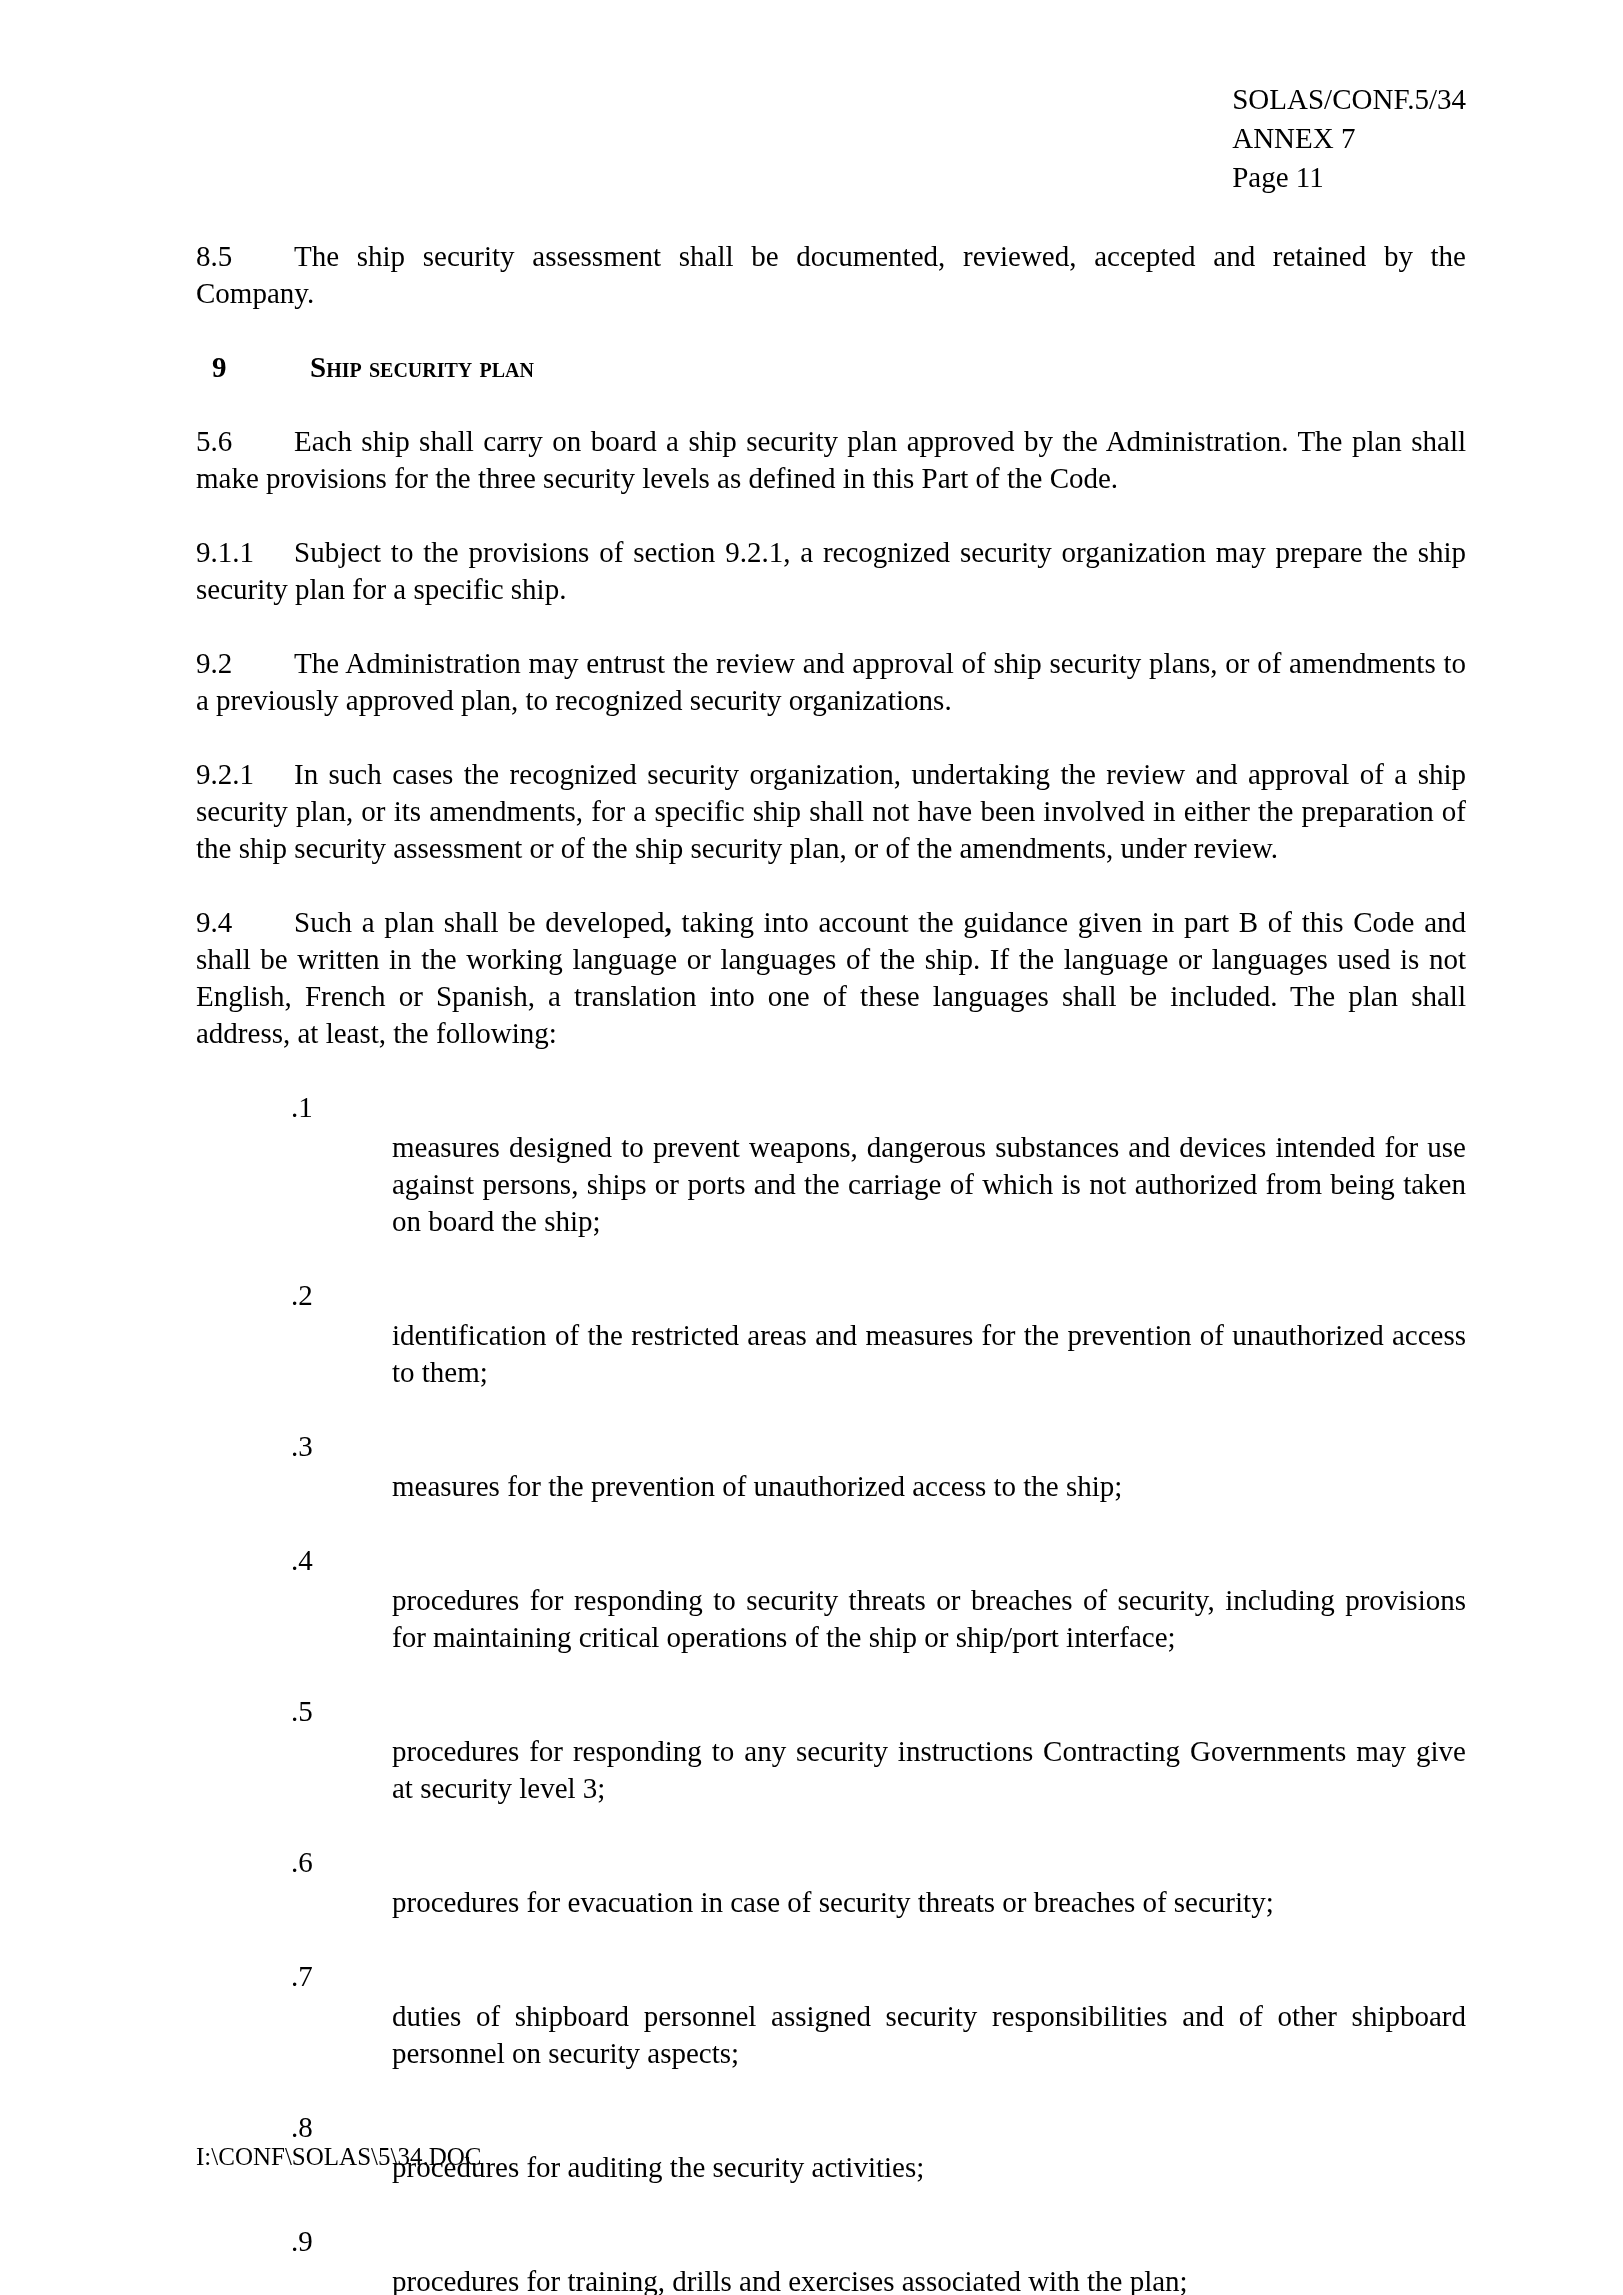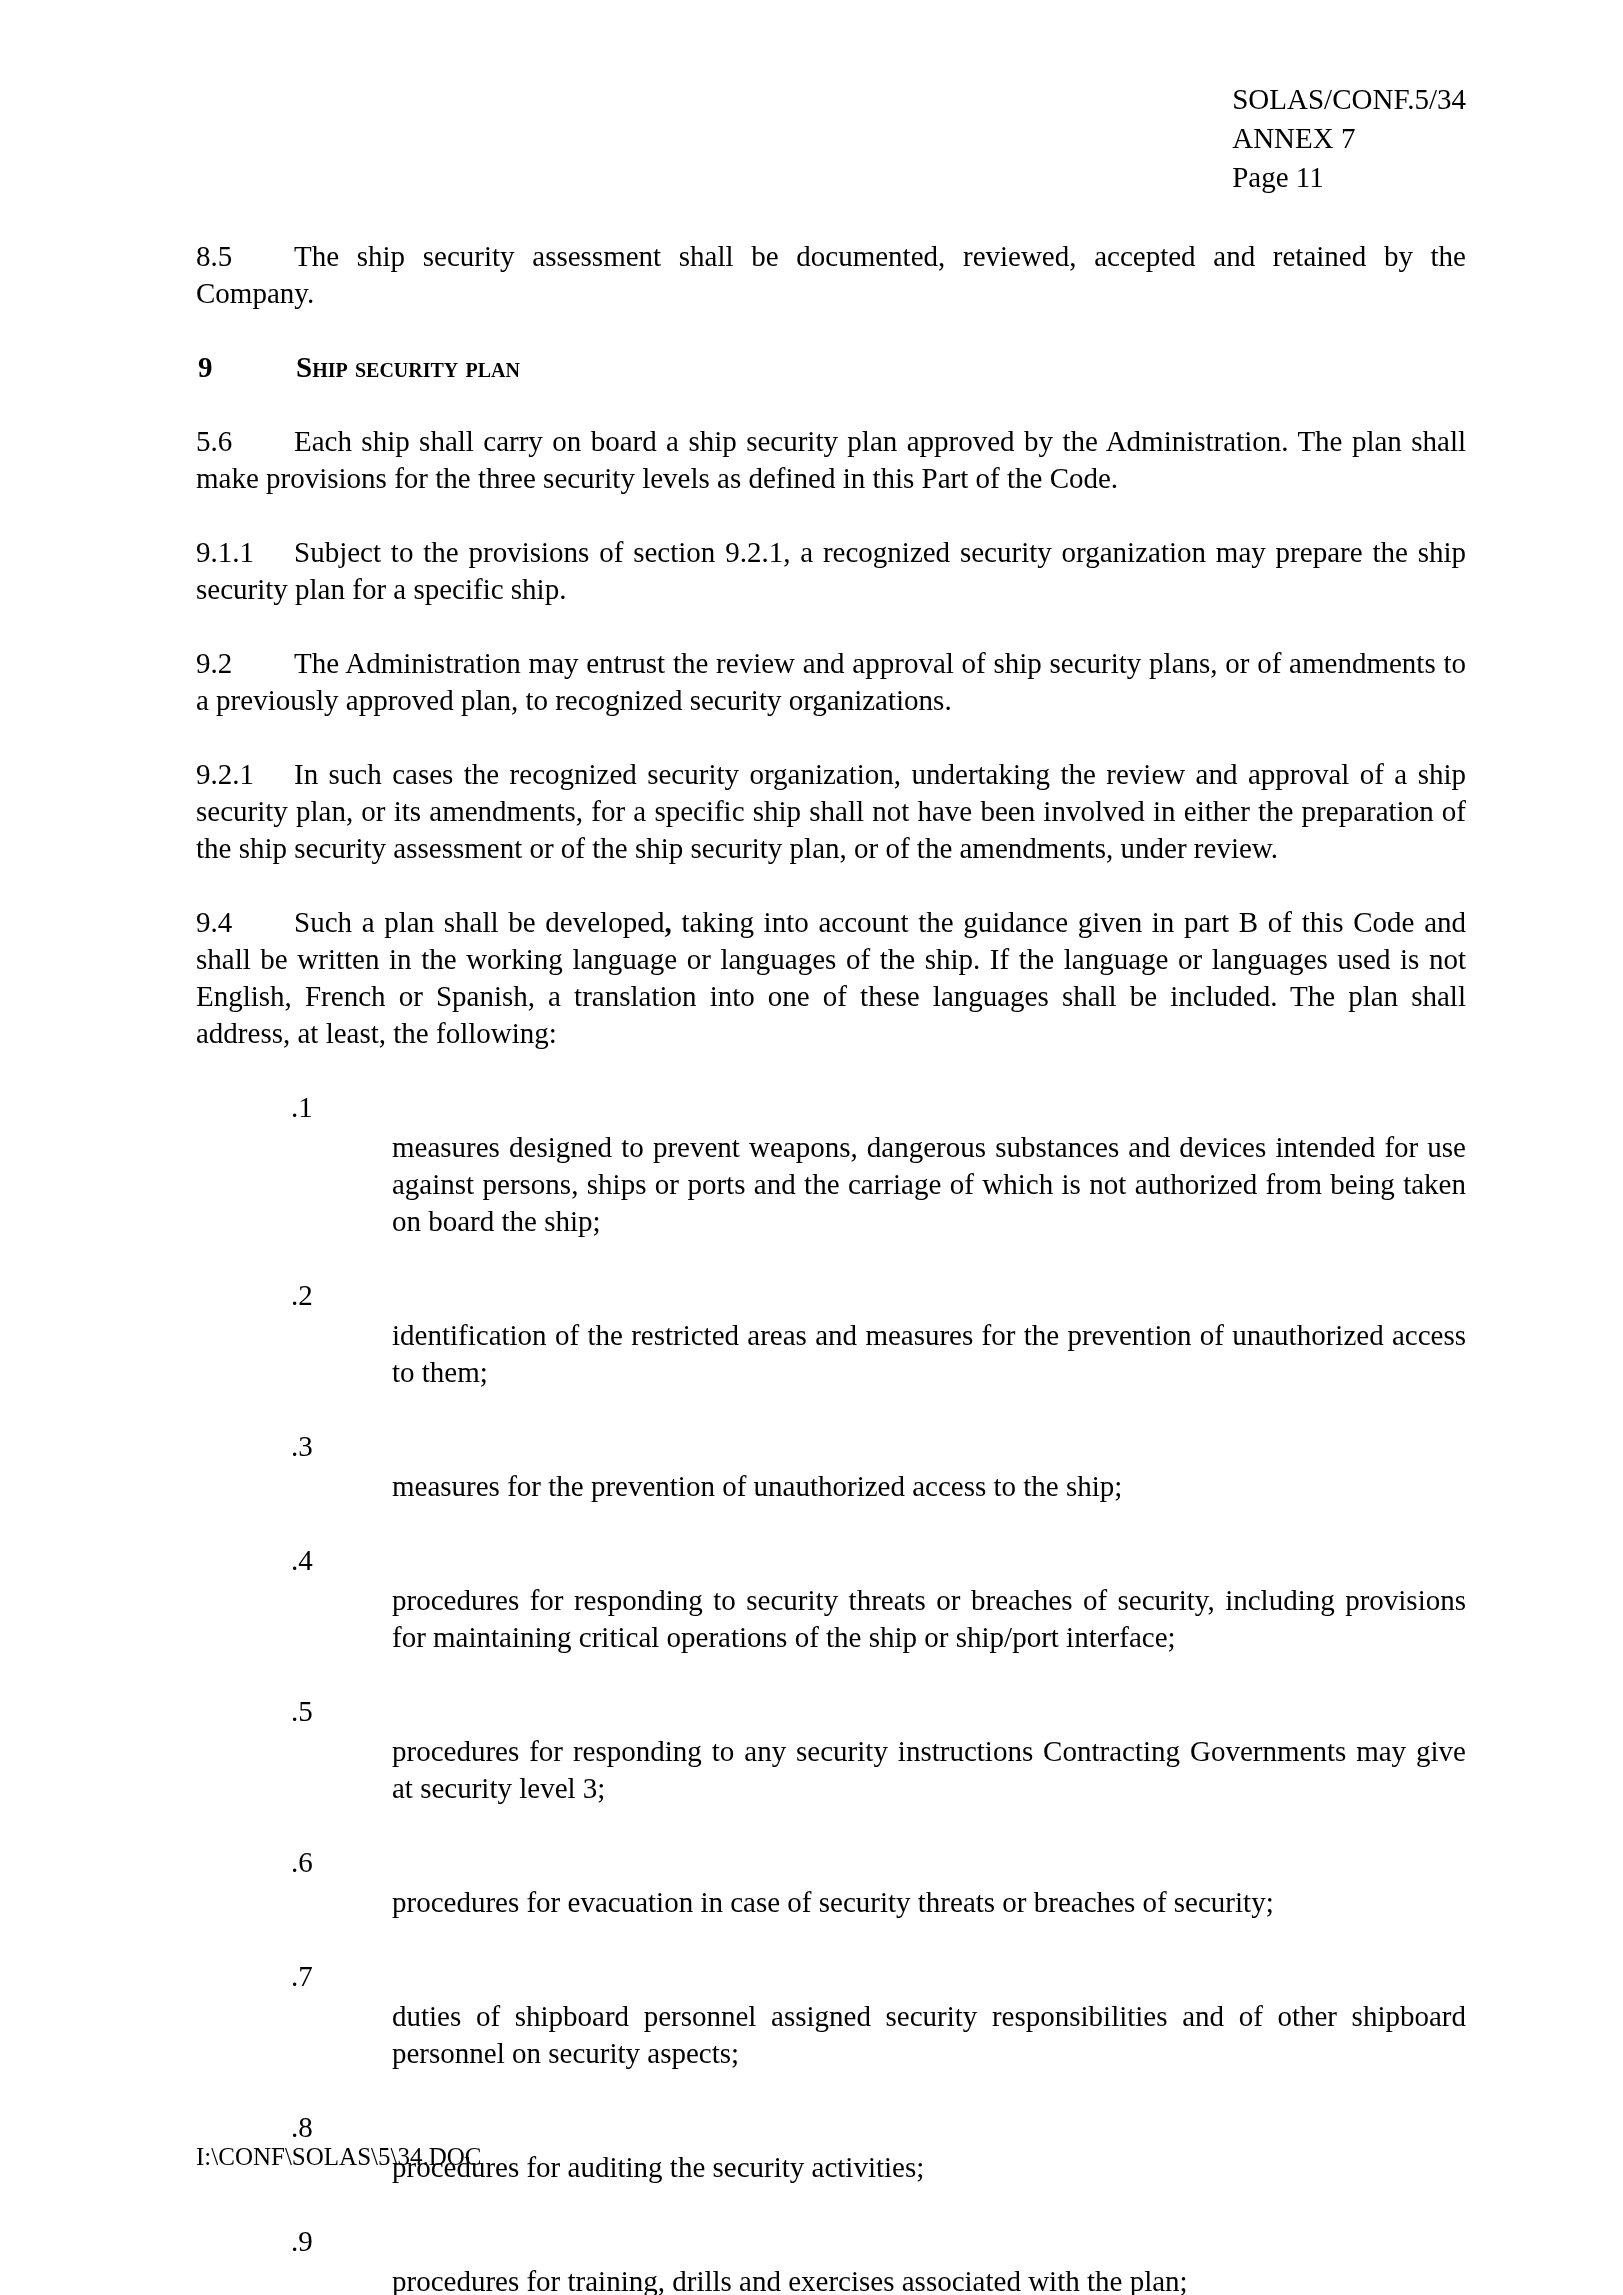--- a/index.html
+++ b/index.html
@@ -13,21 +13,21 @@
   .page-header {
     position: absolute; top: 80px; right: 157px;
     line-height: 39px;
   }
   .page-header div { display: block; }
   .content {
     position: absolute; left: 196px; top: 226px; width: 1270px;
   }
   .para { margin: 12px 0 37px 0; text-align: justify; }
   .para .num { display: inline-block; width: 98px; }
-  .heading { margin: 0 0 37px 2px; font-weight: bold; }
+  .heading { margin: 0 0 37px 16px; font-weight: bold; }
   .heading .num { display: inline-block; width: 98px; }
   .heading .title { font-variant: small-caps; font-size: 29px; }
   .list { margin: 0 0 0 0; padding: 0; list-style: none; }
   .list-item {
     display: flex; margin: 0 0 37px 0;
   }
   .list-item .lnum { width: 196px; padding-left: 95px; box-sizing: border-box; flex: 0 0 196px; }
   .list-item .ltext { flex: 1; text-align: justify; margin-top: 40px; }
   .bold-comma { font-weight: bold; }
   .footer {

